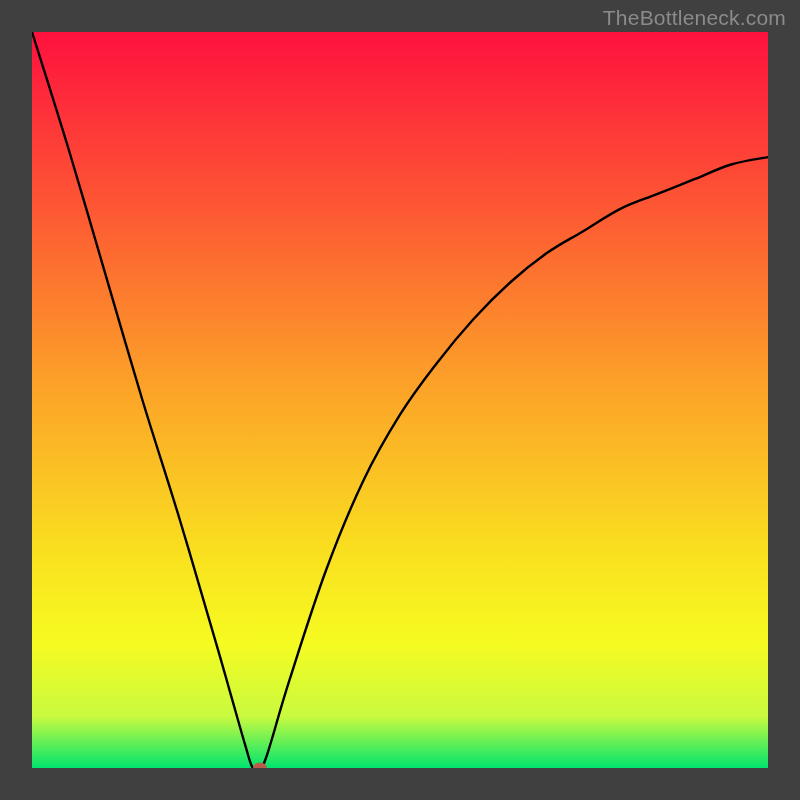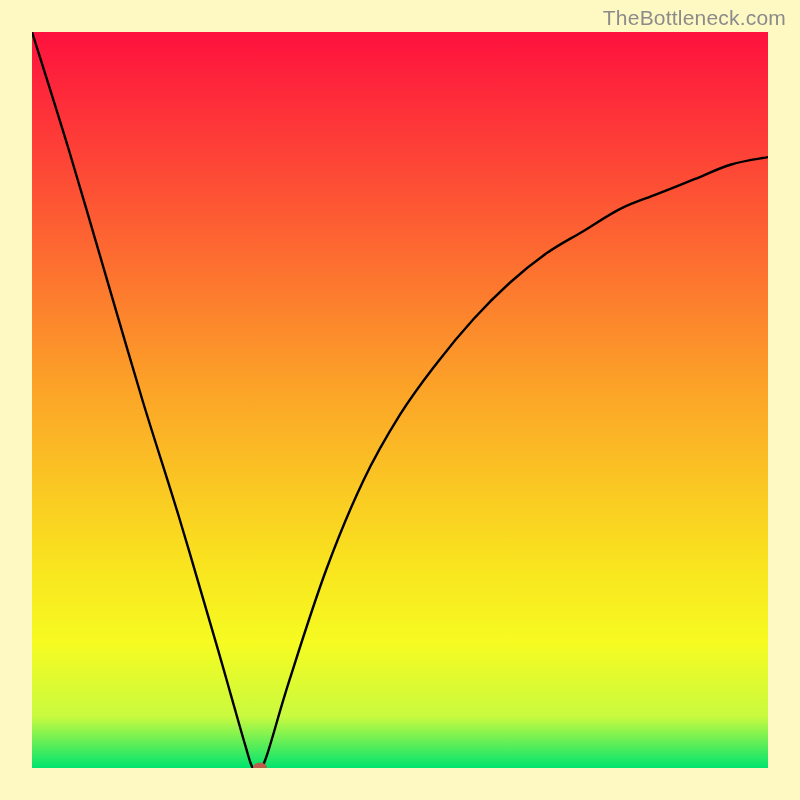--- a/index.html
+++ b/index.html
@@ -8,21 +8,21 @@
     width: 800px;
     height: 800px;
     background: #000;
     overflow: hidden;
     font-family: Arial, Helvetica, sans-serif;
   }
   .frame {
     position: absolute;
     top: 0; left: 0;
     width: 800px; height: 800px;
-    background: #fef9c3;
+    background: #404040;
   }
   .plot-area {
     position: absolute;
     top: 32px;
     left: 32px;
     width: 736px;
     height: 736px;
     overflow: hidden;
   }
   .gradient {

